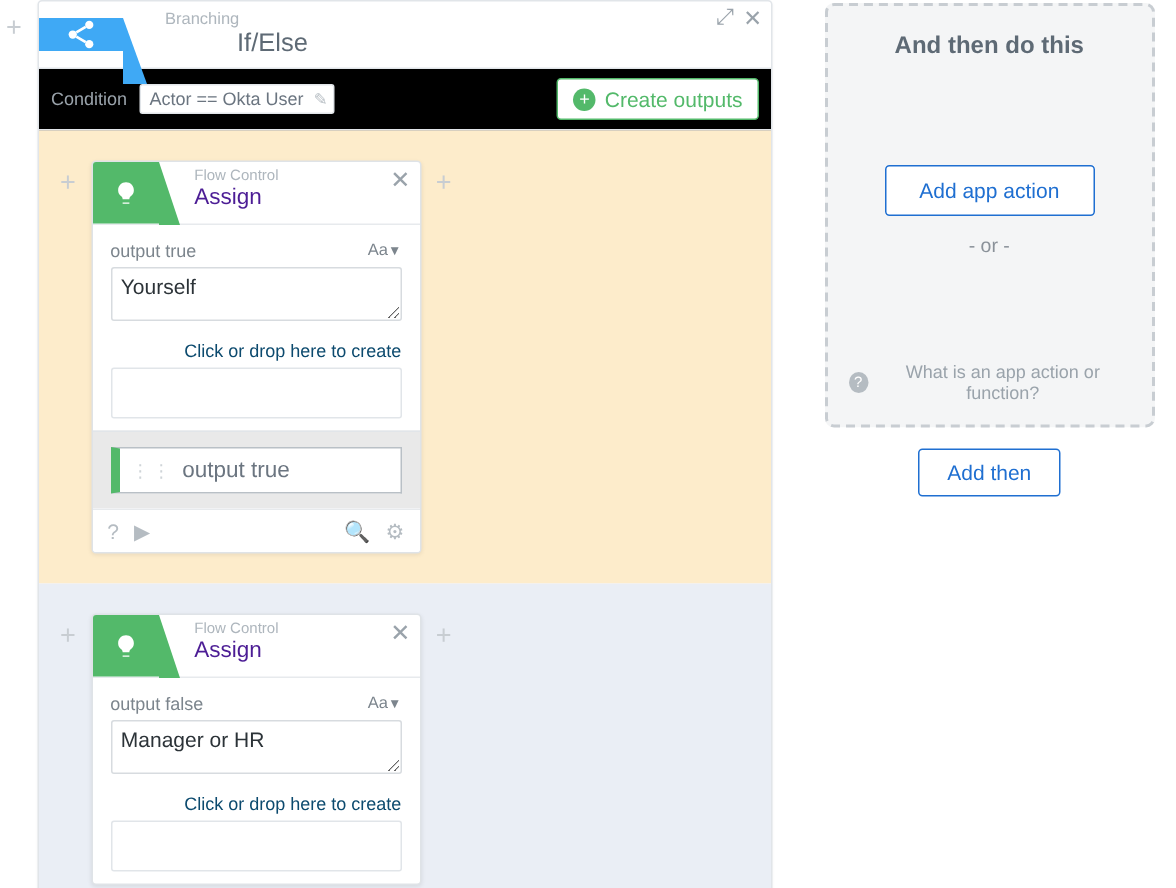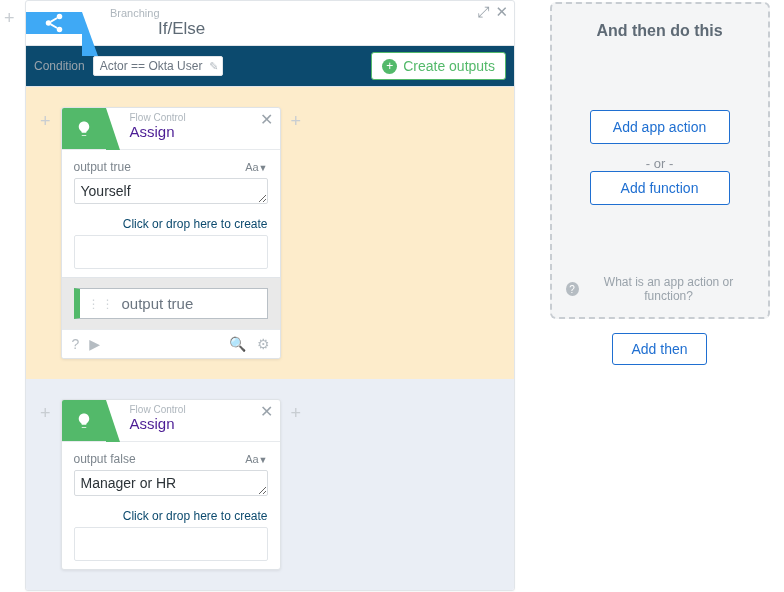--- a/index.html
+++ b/index.html
@@ -84,21 +84,21 @@
     gap: 6px;
     color: #9aa3ab;
     font-size: 15px;
   }
   .ifelse-winbtns span { cursor: pointer; }
   .ifelse-toolbar {
     display: flex;
     align-items: center;
     padding: 6px 8px;
     gap: 8px;
-    background: #0c4a6e;
+    background: #000000;
     border-bottom: 1px solid #e1e5e9;
   }
   .cond-label { font-size: 12px; color: #9aa3ab; }
   .cond-chip {
     background: #fff;
     border: 1px solid #e1e5e9;
     border-radius: 2px;
     padding: 2px 20px 2px 6px;
     font-size: 12px;
     color: #6b7580;
@@ -206,21 +206,21 @@
   .type-sel { font-size: 11px; color: #7c858d; cursor: pointer; }
   .type-sel .caret { font-size: 9px; }
   .field-ta {
     width: 100%;
     border: 1px solid #d7dbdf;
     border-radius: 2px;
     padding: 4px 6px;
     font-size: 14px;
     color: #2c3338;
     resize: both;
-    height: 26px;
+    height: 36px;
     font-family: inherit;
   }
   .drop-label {
     font-size: 12px;
     color: #0c4a6e;
     margin: 10px 0 4px;
     text-align: right;
   }
   .drop-box {
     border: 1px solid #e1e5e9;
@@ -442,21 +442,20 @@
         <span class="branch-plus">+</span>
       </div>
     </div>
   </div>
 
   <div class="right-col">
     <div class="then-box">
       <div class="then-title">And then do this</div>
       <button class="blue-btn">Add app action</button>
       <div class="or-sep">- or -</div>
-      <button class="blue-btn">Add function</button>
       <div class="help-row">
         <span class="help-q">?</span>
         <span>What is an app action or function?</span>
       </div>
     </div>
     <button class="add-note-btn">Add then</button>
   </div>
 </div>
 
 </body></html>

